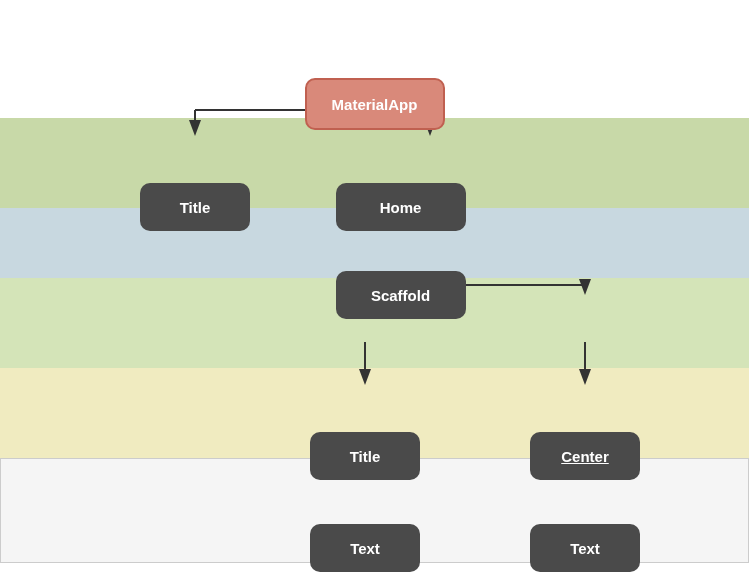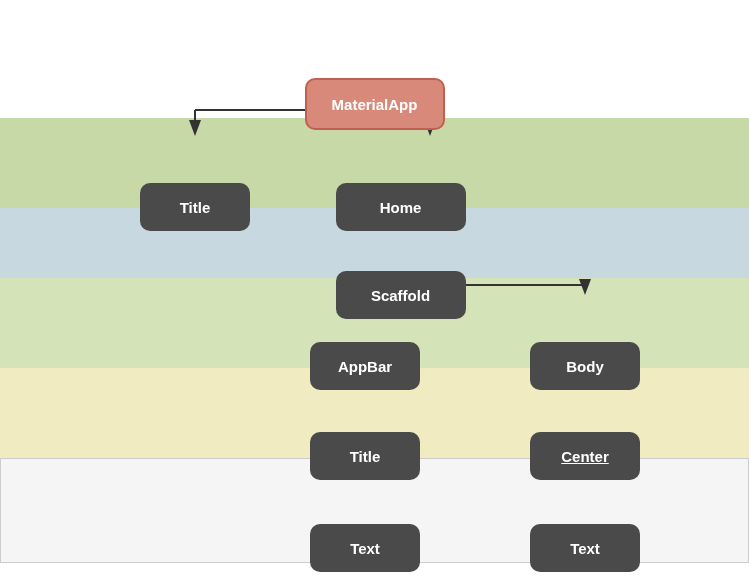--- a/index.html
+++ b/index.html
@@ -224,27 +224,21 @@
   </div>
 
   <div class="node node-home">
     <span>Home</span>
   </div>
 
   <div class="node node-scaffold">
     <span>Scaffold</span>
   </div>
 
-  <div class="node node-appbar">
-    <span>AppBar</span>
-  </div>
-
-  <div class="node node-body">
-    <span>Body</span>
-  </div>
+
 
   <div class="node node-title-mid">
     <span>Title</span>
   </div>
 
   <div class="node node-center">
     <span>Center</span>
   </div>
 
   <div class="node node-text-left">

